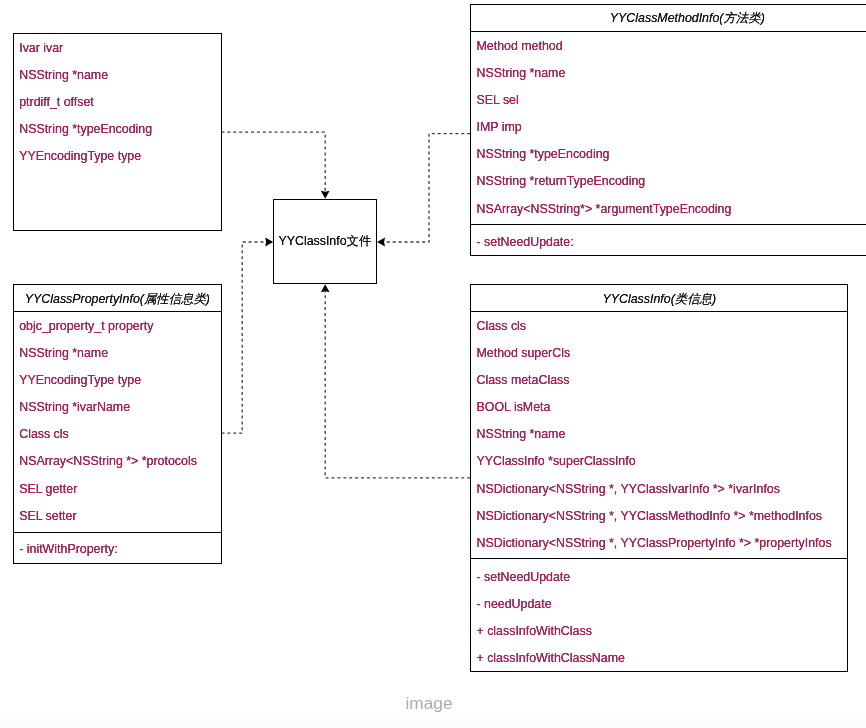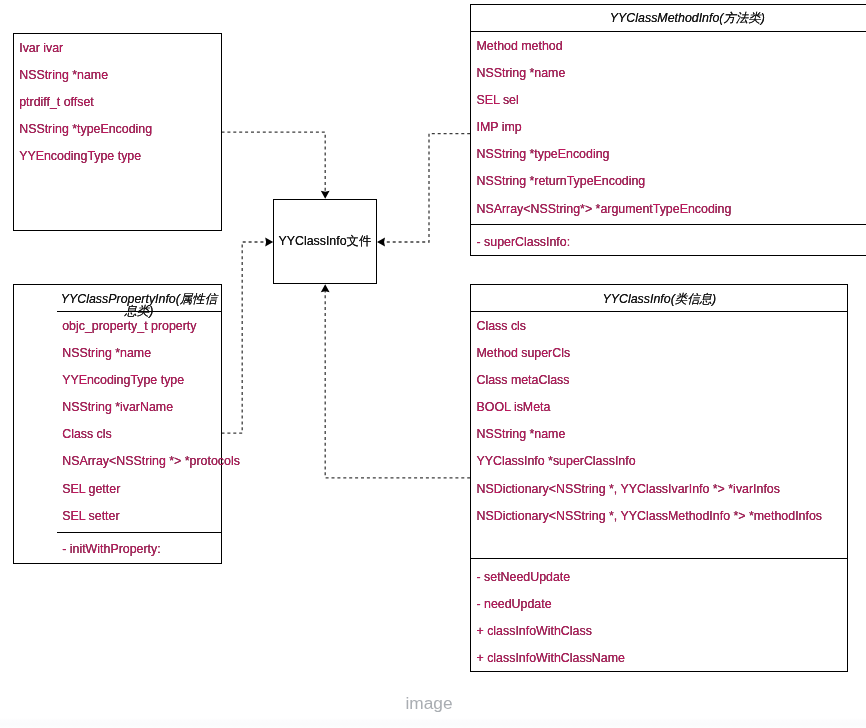--- a/index.html
+++ b/index.html
@@ -53,21 +53,21 @@
   <div id="boxes-root">
       <div class="uml" id="box-ivar" style="left: 13px; top: 33px; width: 208.8px; height: 197.9px;">
         <div class="sec" style="height: 138.8px;">
           <div class="row" style="top: 7.68px; line-height: 12.4px;">Ivar ivar</div>
           <div class="row" style="top: 34.83px; line-height: 12.4px;">NSString *name</div>
           <div class="row" style="top: 61.98px; line-height: 12.4px;">ptrdiff_t offset</div>
           <div class="row" style="top: 89.13px; line-height: 12.4px;">NSString *typeEncoding</div>
           <div class="row" style="top: 116.28px; line-height: 12.4px;">YYEncodingType type</div>
         </div>
       </div>
-      <div class="uml" id="box-property" style="left: 13px; top: 284.4px; width: 208.8px; height: 279.4px; padding-left: 43px;">
+      <div class="uml" id="box-property" style="left: 13px; top: 284.4px; width: 208.8px; height: 279.4px;">
         <div class="sec" style="height: 25.6px;">
           <div class="title" style="top: 7.28px; line-height: 12.4px;">YYClassPropertyInfo(属性信息类)</div>
         </div>
         <div class="sec" style="height: 220.6px;">
           <div class="row" style="top: 7.68px; line-height: 12.4px;">objc_property_t property</div>
           <div class="row" style="top: 34.83px; line-height: 12.4px;">NSString *name</div>
           <div class="row" style="top: 61.98px; line-height: 12.4px;">YYEncodingType type</div>
           <div class="row" style="top: 89.13px; line-height: 12.4px;">NSString *ivarName</div>
           <div class="row" style="top: 116.28px; line-height: 12.4px;">Class cls</div>
           <div class="row" style="top: 143.43px; line-height: 12.4px;">NSArray&lt;NSString *&gt; *protocols</div>
@@ -85,36 +85,37 @@
         <div class="sec" style="height: 193.2px;">
           <div class="row" style="top: 7.68px; line-height: 12.4px;">Method method</div>
           <div class="row" style="top: 34.83px; line-height: 12.4px;">NSString *name</div>
           <div class="row" style="top: 61.98px; line-height: 12.4px;">SEL sel</div>
           <div class="row" style="top: 89.13px; line-height: 12.4px;">IMP imp</div>
           <div class="row" style="top: 116.28px; line-height: 12.4px;">NSString *typeEncoding</div>
           <div class="row" style="top: 143.43px; line-height: 12.4px;">NSString *returnTypeEncoding</div>
           <div class="row" style="top: 170.58px; line-height: 12.4px;">NSArray&lt;NSString*&gt; *argumentTypeEncoding</div>
         </div>
         <div class="sec" style="height: 29.9px;">
-          <div class="row" style="top: 10.88px; line-height: 12.4px;">- superClassInfo:</div>
+          <div class="row" style="top: 10.88px; line-height: 12.4px;">- setNeedUpdate:</div>
         </div>
       </div>
       <div class="uml" id="box-classinfo" style="left: 470.3px; top: 284.3px; width: 378px; height: 387.5px;">
         <div class="sec" style="height: 25.7px;">
           <div class="title" style="top: 7.28px; line-height: 12.4px;">YYClassInfo(类信息)</div>
         </div>
         <div class="sec" style="height: 247.4px;">
           <div class="row" style="top: 7.68px; line-height: 12.4px;">Class cls</div>
           <div class="row" style="top: 34.83px; line-height: 12.4px;">Method superCls</div>
           <div class="row" style="top: 61.98px; line-height: 12.4px;">Class metaClass</div>
           <div class="row" style="top: 89.13px; line-height: 12.4px;">BOOL isMeta</div>
           <div class="row" style="top: 116.28px; line-height: 12.4px;">NSString *name</div>
           <div class="row" style="top: 143.43px; line-height: 12.4px;">YYClassInfo *superClassInfo</div>
           <div class="row" style="top: 170.58px; line-height: 12.4px;">NSDictionary&lt;NSString *, YYClassIvarInfo *&gt; *ivarInfos</div>
           <div class="row" style="top: 197.73px; line-height: 12.4px;">NSDictionary&lt;NSString *, YYClassMethodInfo *&gt; *methodInfos</div>
+          <div class="row" style="top: 224.88px; line-height: 12.4px;">NSDictionary&lt;NSString *, YYClassPropertyInfo *&gt; *propertyInfos</div>
         </div>
         <div class="sec" style="height: 111.6px;">
           <div class="row" style="top: 11.48px; line-height: 12.4px;">- setNeedUpdate</div>
           <div class="row" style="top: 38.68px; line-height: 12.4px;">- needUpdate</div>
           <div class="row" style="top: 65.88px; line-height: 12.4px;">+ classInfoWithClass</div>
           <div class="row" style="top: 93.08px; line-height: 12.4px; text-align: right;">+ classInfoWithClassName</div>
         </div>
       </div>
     </div>
 

